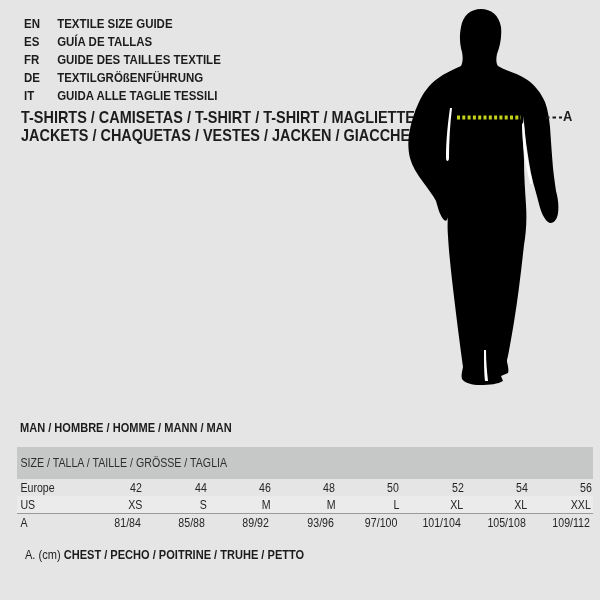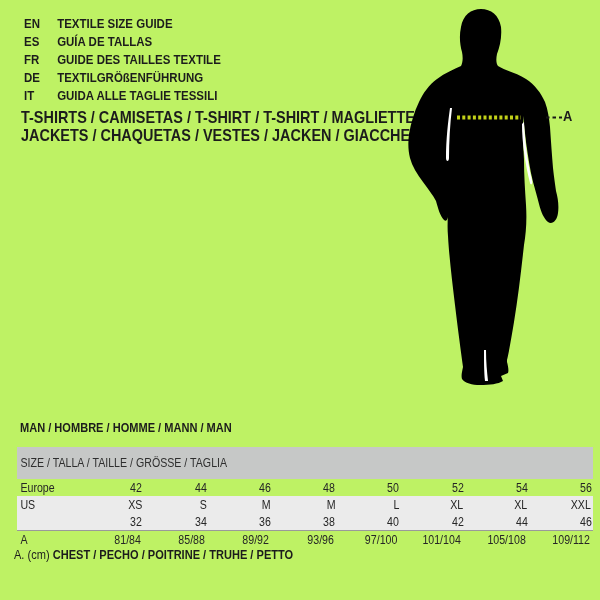--- a/index.html
+++ b/index.html
@@ -1,17 +1,17 @@
 <!DOCTYPE html>
 <html><head>
 <meta charset="utf-8">
 <style>
   html,body{margin:0;padding:0;background:#fff;}
   .canvas{
-    position:relative;width:600px;height:600px;background:#bef264;overflow:hidden;
+    position:relative;width:600px;height:600px;background:#e5e5e5;overflow:hidden;
     font-family:"Liberation Sans",sans-serif;color:#1c1c1c;
   }
   .condL{transform:scaleX(0.85);transform-origin:0 0;white-space:nowrap;}
   
   .lang-block{position:absolute;left:24px;top:15px;}
   .lang-row{display:flex;font-weight:bold;font-size:13.5px;line-height:18px;}
   .lang-code{width:39px;flex:0 0 39px;}
   
   .cat-block{position:absolute;left:21px;top:109px;font-weight:bold;font-size:17px;line-height:18px;}
   
@@ -25,21 +25,21 @@
   .size-table{position:absolute;left:17px;top:447px;width:576px;border-collapse:collapse;table-layout:fixed;
     font-size:12.5px;color:#262626;}
   .size-table td{padding:0;height:17px;vertical-align:middle;text-align:right;overflow:hidden;}
   .size-table td.lbl{text-align:left;}
   .size-table .hdr td{background:#c6c8c7;height:32px;color:#2e2e2e;}
   .size-table .shade td{background:#ebebeb;margin-left:24px;}
   .size-table .row-a td{border-top:1px solid #9a9a9a;}
   .cellt{display:inline-block;transform:scaleX(0.85);transform-origin:50% 50%;white-space:nowrap;}
   .celll{display:inline-block;transform:scaleX(0.85);transform-origin:0 50%;white-space:nowrap;padding-left:4px;}
   
-  .footnote{position:absolute;left:14px;top:547px;font-size:13px;}
+  .footnote{position:absolute;left:25px;top:547px;font-size:13px;}
   .footnote .bold{font-weight:bold;}
 </style>
 </head>
 <body>
 
 <div class="canvas">
 
   <div class="lang-block">
     <div class="lang-row condL">
       <span class="lang-code">EN</span>
@@ -148,31 +148,20 @@
         <td class="lbl"><span class="celll">US</span></td>
         <td><span class="cellt">XS</span></td>
         <td><span class="cellt">S</span></td>
         <td><span class="cellt">M</span></td>
         <td><span class="cellt">M</span></td>
         <td><span class="cellt">L</span></td>
         <td><span class="cellt">XL</span></td>
         <td><span class="cellt">XL</span></td>
         <td><span class="cellt">XXL</span></td>
       </tr>
-      <tr class="shade">
-        <td class="lbl"><span class="celll"></span></td>
-        <td><span class="cellt">32</span></td>
-        <td><span class="cellt">34</span></td>
-        <td><span class="cellt">36</span></td>
-        <td><span class="cellt">38</span></td>
-        <td><span class="cellt">40</span></td>
-        <td><span class="cellt">42</span></td>
-        <td><span class="cellt">44</span></td>
-        <td><span class="cellt">46</span></td>
-      </tr>
       <tr class="row-a">
         <td class="lbl"><span class="celll">A</span></td>
         <td><span class="cellt">81/84</span></td>
         <td><span class="cellt">85/88</span></td>
         <td><span class="cellt">89/92</span></td>
         <td><span class="cellt">93/96</span></td>
         <td><span class="cellt">97/100</span></td>
         <td><span class="cellt">101/104</span></td>
         <td><span class="cellt">105/108</span></td>
         <td><span class="cellt">109/112</span></td>

